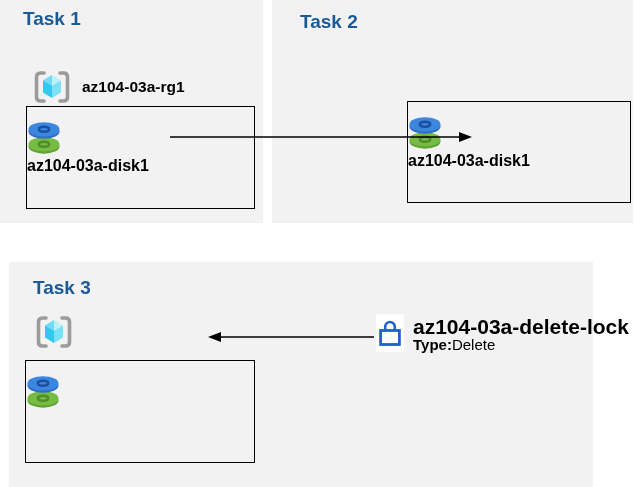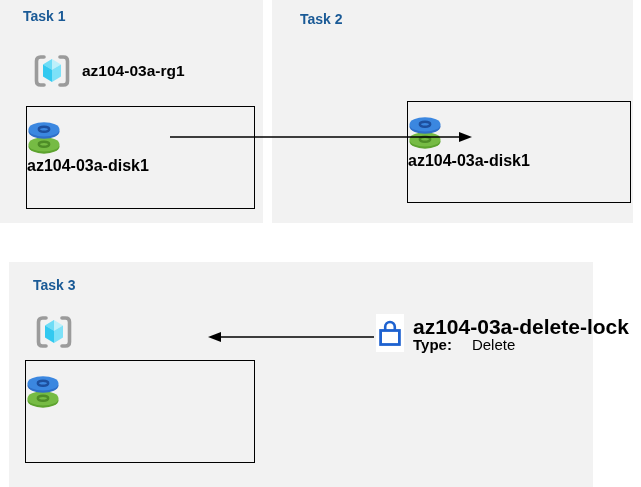--- a/index.html
+++ b/index.html
@@ -5,21 +5,21 @@
   html,body{margin:0;padding:0;background:#ffffff;}
   .canvas{
     position:relative;width:641px;height:487px;background:#ffffff;
     font-family:"Liberation Sans",sans-serif;overflow:hidden;
   }
   .panel{position:absolute;background:#f2f2f2;}
   .panel-task1{left:0;top:0;width:263px;height:223px;}
   .panel-task2{left:272px;top:0;width:361px;height:223px;}
   .panel-task3{left:9px;top:262px;width:584px;height:225px;}
   .task-title{
-    position:absolute;font-size:14px;font-weight:700;color:#1a5a96;
+    position:absolute;font-size:19px;font-weight:700;color:#1a5a96;
     white-space:nowrap;
   }
   .rg-row{
     position:absolute;display:flex;align-items:center;gap:9px;white-space:nowrap;
   }
   .rg-label{font-size:15.5px;font-weight:700;color:#000;}
   .disk-box{
     position:absolute;border:1.5px solid #000;box-sizing:border-box;
     display:flex;flex-direction:column;align-items:flex-start;
   }
@@ -31,21 +31,21 @@
   }
   .arrows-overlay{position:absolute;left:0;top:0;width:641px;height:487px;pointer-events:none;}
   .lock-chip{
     position:absolute;left:367px;top:52px;width:28px;height:38px;background:#ffffff;
     display:flex;align-items:center;justify-content:center;
   }
   .lock-text{position:absolute;left:404px;top:56px;line-height:18px;white-space:nowrap;}
   .lock-name{font-size:21px;font-weight:700;color:#000;}
   .lock-type{font-size:15px;color:#000;}
   .lock-type .t-label{font-weight:700;}
-  .lock-type .t-value{font-weight:400;margin-left:20px;}
+  .lock-type .t-value{font-weight:400;margin-left:0;}
 </style>
 </head>
 <body>
 
 <svg width="0" height="0" style="position:absolute" aria-hidden="true">
   <defs>
     <g id="rg-icon">
 
       <path d="M13 5 H9.5 Q5.5 5 5.5 9 V29 Q5.5 33 9.5 33 H13" fill="none" stroke="#9b9b9b" stroke-width="3.6" stroke-linecap="round"></path>
       <path d="M29 5 H32.5 Q36.5 5 36.5 9 V29 Q36.5 33 32.5 33 H29" fill="none" stroke="#9b9b9b" stroke-width="3.6" stroke-linecap="round"></path>
@@ -69,21 +69,21 @@
       <path d="M6.2 12 V7.8 a4.8 4.8 0 0 1 9.6 0 V12" fill="none" stroke="#1e62d0" stroke-width="2.6"></path>
       <rect x="1.6" y="11.5" width="18.8" height="14" fill="#ffffff" stroke="#1e62d0" stroke-width="2.8"></rect>
     </g>
   </defs>
 </svg>
 
 <div class="canvas">
 
   <div class="panel panel-task1">
     <div class="task-title" style="left:23px;top:8px">Task 1</div>
-    <div class="rg-row" style="left:31px;top:52px">
+    <div class="rg-row" style="left:31px;top:68px">
       <svg width="42" height="38" viewBox="0 0 42 38">
           <use href="#rg-icon"></use>
         </svg>
       <span class="rg-label">az104-03a-rg1</span>
     </div>
     <div class="disk-box" style="left:26px;top:106px;width:229px;height:103px">
       <svg class="disk-icon" width="34" height="34" viewBox="0 0 34 34">
           <use href="#disks-icon"></use>
         </svg>
       <span class="disk-label">az104-03a-disk1</span>

